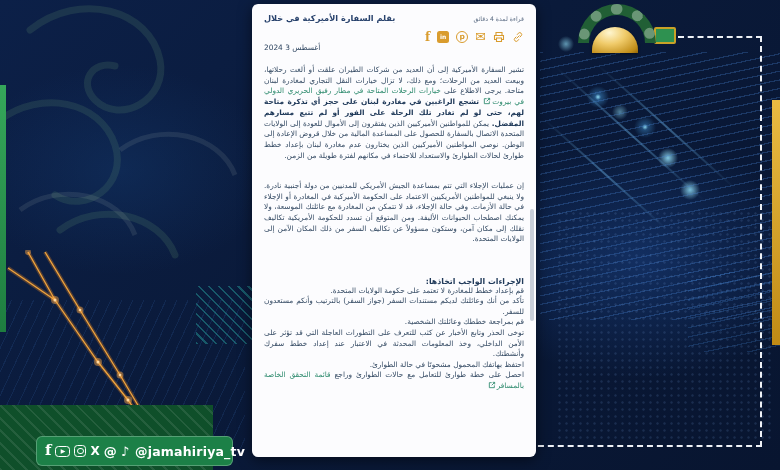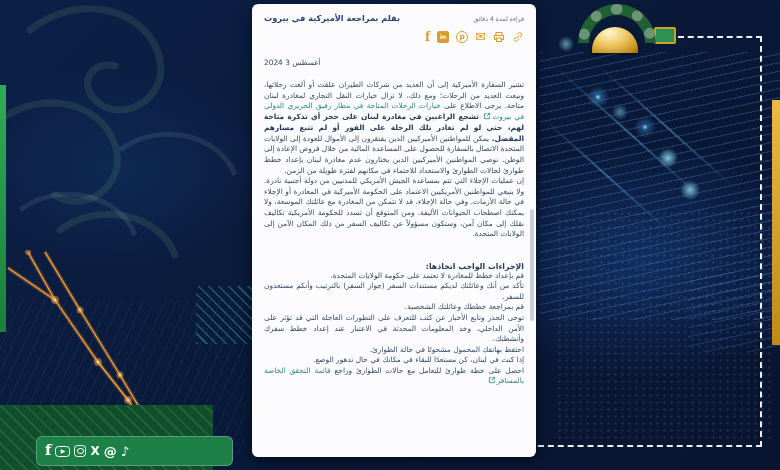--- a/index.html
+++ b/index.html
@@ -82,27 +82,27 @@
   .meta-row{display:flex; justify-content:space-between; align-items:flex-start;}
   .read-time{font-size:6.2px; color:#5a6b82; padding-top:2px;}
   .byline{font-size:8.2px; font-weight:bold; color:#29436d;}
   .share-row{direction:ltr; display:flex; justify-content:flex-end; align-items:center; gap:7px;
     margin-top:7px; height:13px;}
   .si{display:inline-flex; align-items:center; justify-content:center; cursor:pointer;}
   .si-f{color:#D99C2E; font-weight:bold; font-size:12px; font-family:"DejaVu Serif",serif;}
   .si-in{width:12px; height:12px; background:#D99C2E; border-radius:2.5px; color:#fff; font-size:6px; font-weight:bold;}
   .si-p{width:12px; height:12px; border:1.4px solid #D99C2E; border-radius:50%; color:#D99C2E; font-size:7.5px; font-weight:bold;}
   .si-mail{color:#D99C2E; font-size:13px; line-height:1;}
-  .date{margin-top:15px; text-align:left; font-size:7.4px; color:#2e4560;}
-  .para{font-size:7.4px; line-height:1.43; text-align:justify; margin-top:0;}
+  .date{text-align:left; font-size:7.4px; color:#2e4560;}
+  .para{font-size:7.4px; line-height:1.43; text-align:justify; margin-top:20px;}
   .para.first{margin-top:13px;}
   .a-link{color:#2e8b6e; cursor:pointer;}
   .ext{vertical-align:-1px; margin:0 1px;}
   .b{font-weight:bold; color:#203a5a;}
-  .heading{font-size:7.8px; font-weight:bold; color:#203a5a; margin-top:22px;}
+  .heading{font-size:7.8px; font-weight:bold; color:#203a5a; margin-top:32px;}
   .item{margin-top:0;}
   .scroll-thumb{position:absolute; right:2px; top:205px; width:4px; height:112px;
     border-radius:2px; background:#c9cfd9; cursor:pointer;}
 </style>
 </head>
 <body>
 
 <div class="stage">
 
   <div class="glows"></div>
@@ -165,26 +165,27 @@
   <div class="emblem-dome"></div>
 
   <div class="footer-panel"></div>
   <div class="footer-pill">
     <span class="fi fi-f">f</span>
     <span class="fi fi-yt">▶</span>
     <span class="fi fi-ig"></span>
     <span class="fi fi-x">X</span>
     <span class="fi fi-th">@</span>
     <span class="fi fi-tt">♪</span>
+    <span class="handle">@jamahiriya_tv</span>
   </div>
 
   <div class="card">
     <div class="meta-row">
       <span class="read-time">قراءة لمدة 4 دقائق</span>
-      <span class="byline">بقلم بمراجعة الأميركية في بيروت</span>
+      <span class="byline">بقلم السفارة الأميركية في خلال</span>
     </div>
 
     <div class="share-row">
       <span class="si si-f">f</span>
       <span class="si si-in">in</span>
       <span class="si si-p">p</span>
       <span class="si si-mail">✉</span>
       <span class="si">
         <svg width="12" height="12" viewBox="0 0 24 24">
             <path d="M6 8V3h12v5M6 17H3V9h18v8h-3M7 14h10v7H7z" fill="none" stroke="#D99C2E" stroke-width="2.2"></path>
@@ -210,21 +211,20 @@
 
     <p class="para">إن عمليات الإجلاء التي تتم بمساعدة الجيش الأمريكي للمدنيين من دولة أجنبية نادرة. ولا ينبغي للمواطنين الأمريكيين الاعتماد على الحكومة الأميركية في المغادرة أو الإجلاء في حالة الأزمات. وفي حالة الإجلاء، قد لا تتمكن من المغادرة مع عائلتك الموسعة، ولا يمكنك اصطحاب الحيوانات الأليفة. ومن المتوقع أن تسدد للحكومة الأمريكية تكاليف نقلك إلى مكان آمن، وستكون مسؤولاً عن تكاليف السفر من ذلك المكان الآمن إلى الولايات المتحدة.</p>
 
     <p class="heading">الإجراءات الواجب اتخاذها:</p>
 
     <p class="para item">قم بإعداد خطط للمغادرة لا تعتمد على حكومة الولايات المتحدة.</p>
     <p class="para item">تأكد من أنك وعائلتك لديكم مستندات السفر (جواز السفر) بالترتيب وأنكم مستعدون للسفر.</p>
     <p class="para item">قم بمراجعة خططك وعائلتك الشخصية.</p>
     <p class="para item">توخى الحذر وتابع الأخبار عن كثب للتعرف على التطورات العاجلة التي قد تؤثر على الأمن الداخلي، وخذ المعلومات المحدثة في الاعتبار عند إعداد خطط سفرك وأنشطتك.</p>
     <p class="para item">احتفظ بهاتفك المحمول مشحونًا في حالة الطوارئ.</p>
-    <p class="para item">إذا كنت في لبنان، كن مستعدًا للبقاء في مكانك في حال تدهور الوضع.</p>
     <p class="para item">
       <span>احصل على خطة طوارئ للتعامل مع حالات الطوارئ وراجع </span><span class="a-link">قائمة التحقق الخاصة بالمسافر</span><span class="ext"><svg width="8" height="8" viewBox="0 0 24 24" fill="none" stroke="#2E8B6E" stroke-width="2.6">
             <path d="M14 4h6v6M20 4l-9 9"></path>
             <path d="M19 13v7H4V5h7"></path>
           </svg></span>
     </p>
 
     <div class="scroll-thumb"></div>
   </div>
 

